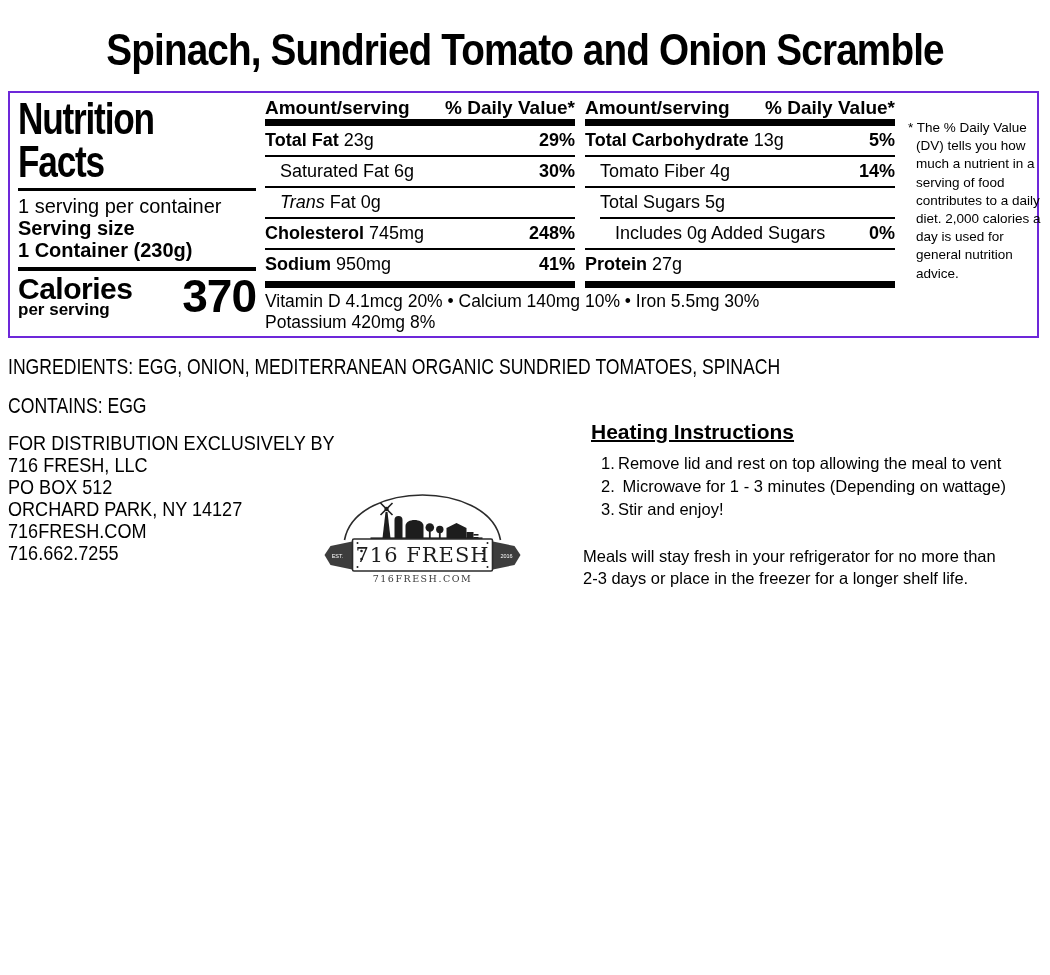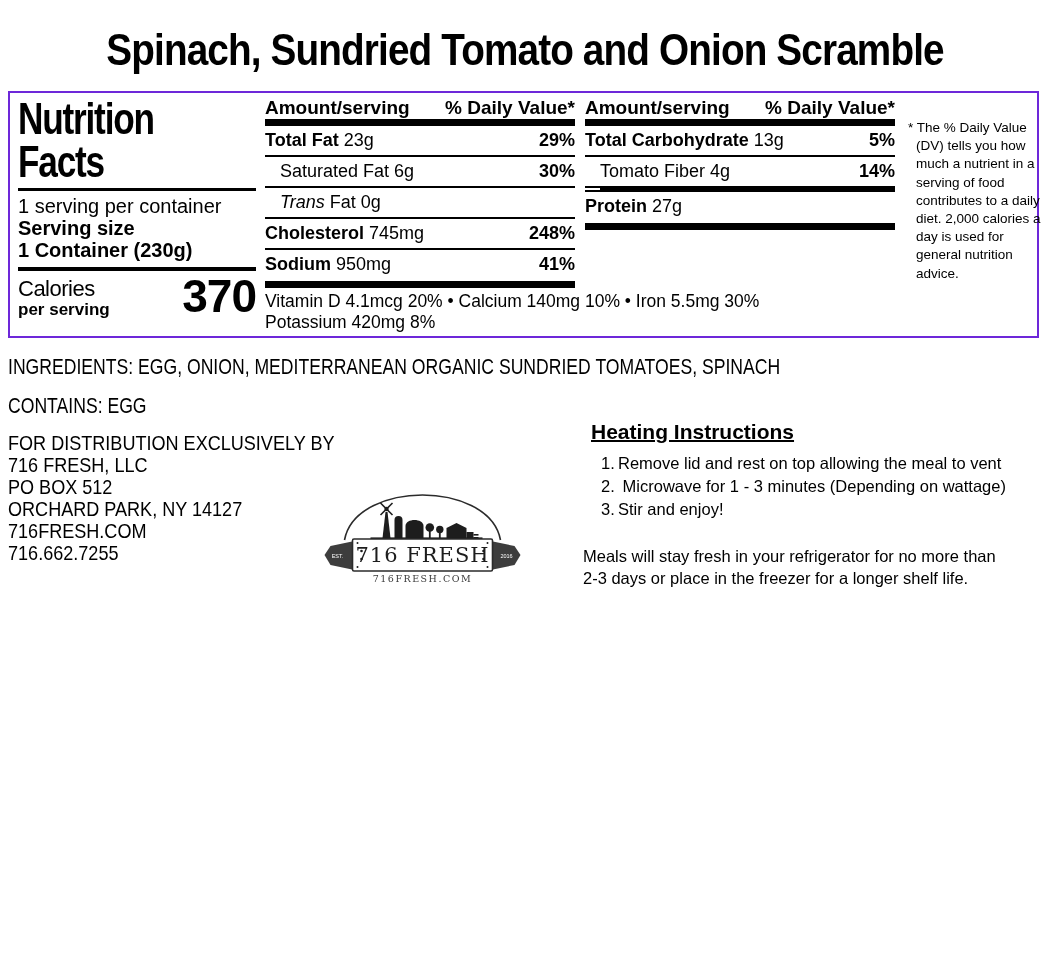--- a/index.html
+++ b/index.html
@@ -15,21 +15,21 @@
   .nfp{position:absolute;left:8px;top:91px;width:1027px;height:243px;
        border:2px solid #6d28d9;background:#fff;}
   .nf-col1{position:absolute;left:8px;top:4px;width:238px;}
   .nf-heading{font-size:44px;font-weight:bold;line-height:43px;letter-spacing:-1.5px;
     transform:scaleX(.80);transform-origin:left;white-space:nowrap;}
   .rule3{height:3px;background:#000;margin:5px 0 4px 0;}
   .rule4{height:4px;background:#000;margin:6px 0 5px 0;}
   .nf-serv{font-size:20px;line-height:22px;}
   .nf-serv.b{font-weight:bold;}
   .nf-cal{display:flex;justify-content:space-between;align-items:flex-start;margin-top:2px;}
-  .nf-cal-label{font-weight:normal;font-size:22px;line-height:25px;letter-spacing:-.5px;}
+  .nf-cal-label{font-weight:bold;font-size:30px;line-height:25px;letter-spacing:-.5px;}
   .nf-cal-sub{font-weight:bold;font-size:17px;line-height:17px;}
   .nf-cal-value{font-weight:bold;font-size:46px;line-height:40px;letter-spacing:-1px;}
 
   .nf-col{position:absolute;top:6px;width:310px;}
   .nf-col2{left:255px;}
   .nf-col3{left:575px;}
   .nf-head{display:flex;justify-content:space-between;font-size:19px;font-weight:bold;
     line-height:18px;}
   .bar{height:7px;background:#000;margin-top:2px;}
   .nf-row{display:flex;align-items:center;height:29px;font-size:18px;}
@@ -146,21 +146,29 @@
       <span class="amt">13g</span>
       <span class="dv">5%</span>
     </div>
     <div class="rule"></div>
     <div class="nf-row i1">
       <span class="lbl">Tomato Fiber</span>
       <span class="amt">4g</span>
       <span class="dv">14%</span>
     </div>
     <div class="rule"></div>
+    <div class="nf-row i1">
+      <span class="lbl">Total Sugars</span>
+      <span class="amt">5g</span>
+    </div>
     <div class="rule ind"></div>
+    <div class="nf-row i2">
+      <span class="lbl">Includes 0g Added Sugars</span>
+      <span class="dv">0%</span>
+    </div>
     <div class="rule"></div>
     <div class="nf-row">
       <span class="lbl b">Protein</span>
       <span class="amt">27g</span>
     </div>
     <div class="bar"></div>
   </div>
 
   <div class="nf-vitamins">
     <div>Vitamin D 4.1mcg 20% • Calcium 140mg 10% • Iron 5.5mg 30%</div>

